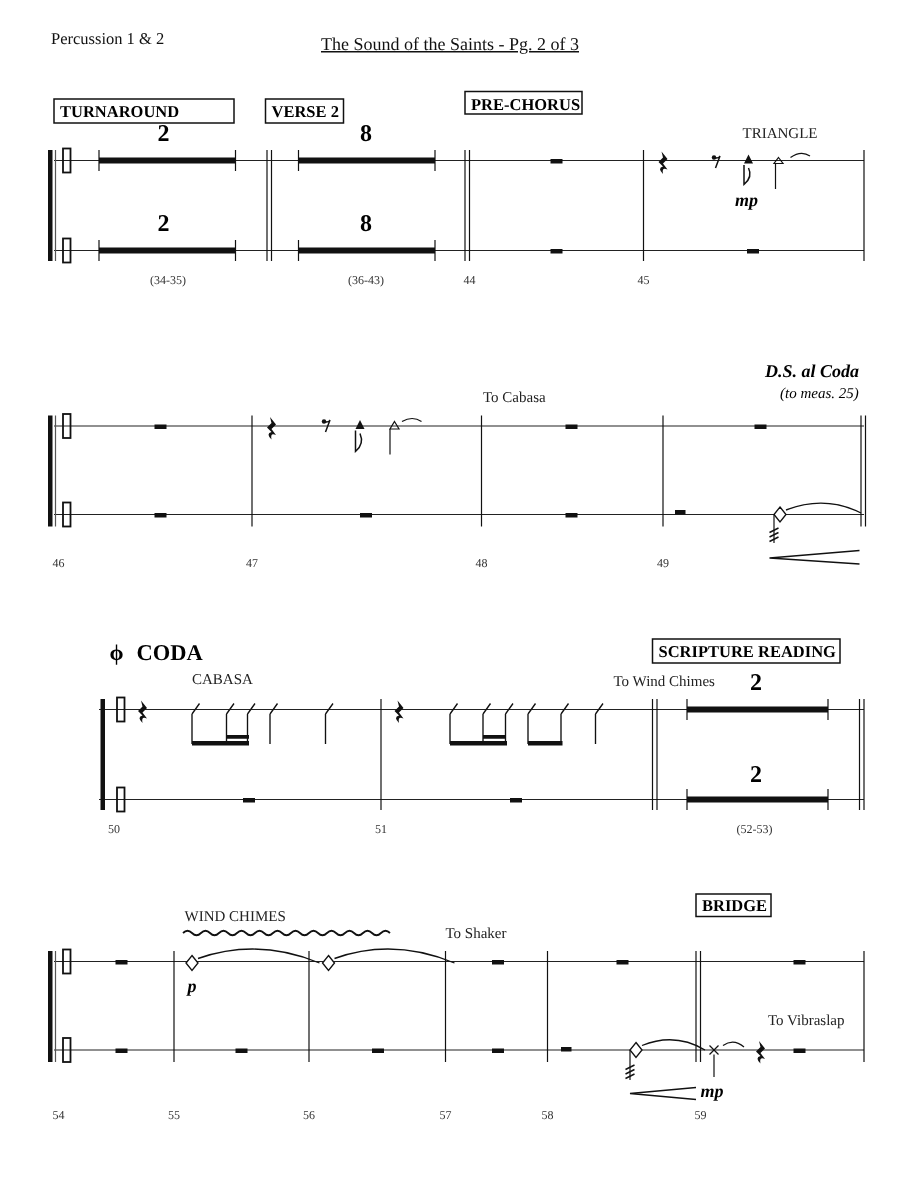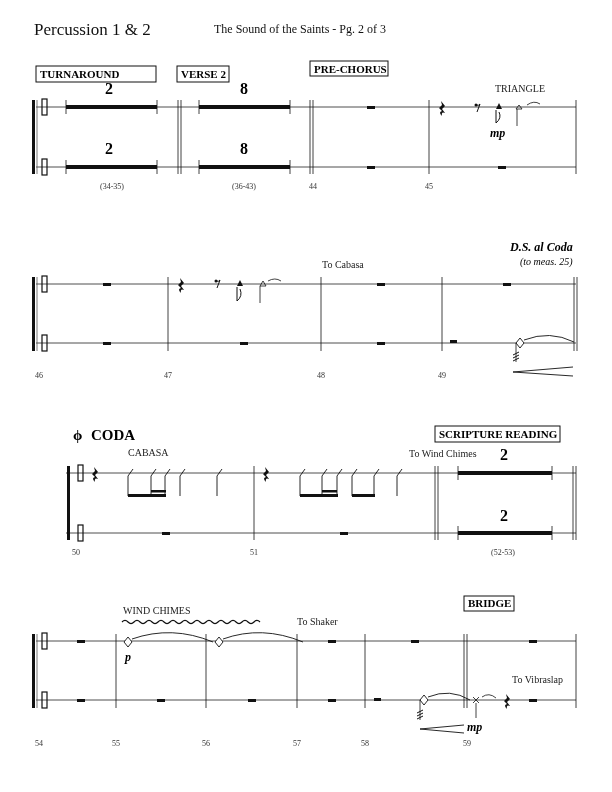--- a/index.html
+++ b/index.html
@@ -1,20 +1,20 @@
 <!DOCTYPE html>
 <html><head>
 <meta charset="utf-8">
 <style>
   html, body { margin:0; padding:0; background:#ffffff; }
   body { width:612px; height:792px; position:relative; overflow:hidden;
          font-family:"Liberation Serif","DejaVu Serif",serif; color:#111; }
   .hdr { position:absolute; top:20px; font-size:14px; }
-  .hdr-part { left:34px; font-size:17px; }
-  .hdr-title { left:214px; font-size:12px; top:22px; }
+  .hdr-part { left:34px; font-size:11px; }
+  .hdr-title { left:214px; font-size:12px; top:22px;text-decoration:underline; }
   svg.score { position:absolute; left:0; top:0; }
   svg text { font-family:"Liberation Serif","DejaVu Serif",serif; }
   .reh { font-weight:bold; font-size:11px; }
   .mnum { font-size:8px; fill:#333; }
   .instr { font-size:10px; fill:#222; }
   .bold-ital { font-weight:bold; font-style:italic; font-size:12px; }
   .ital { font-style:italic; font-size:10px; }
   .dyn { font-style:italic; font-weight:bold; font-size:12px; }
   .mrest-num { font-weight:bold; font-size:16px; }
   .coda-lbl { font-weight:bold; font-size:15px; }

